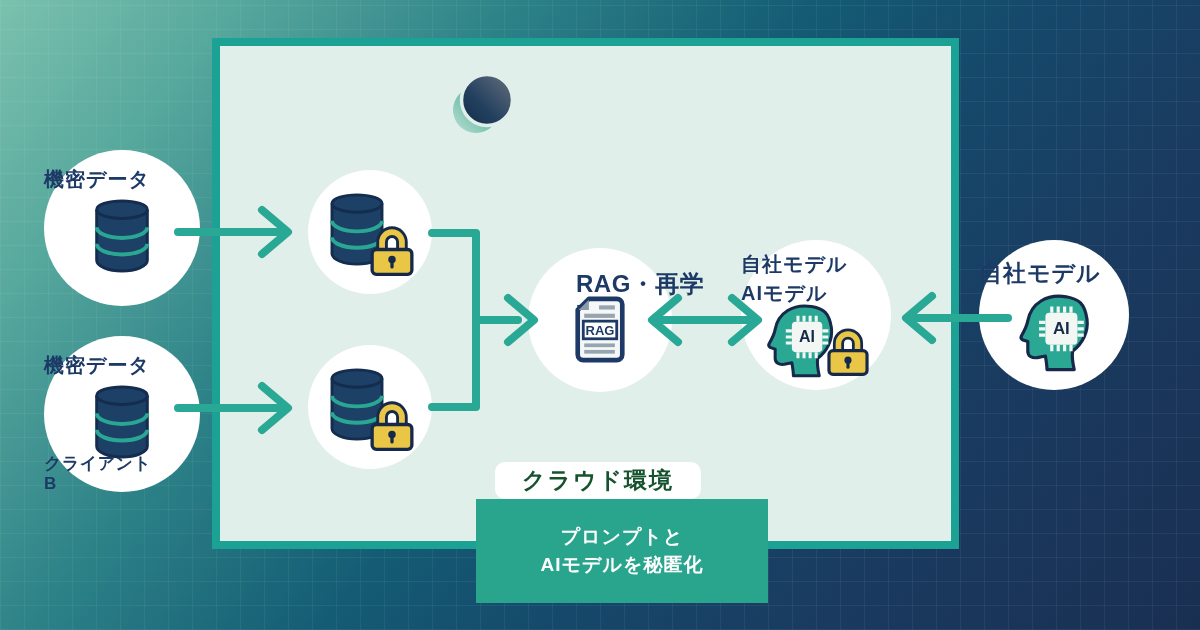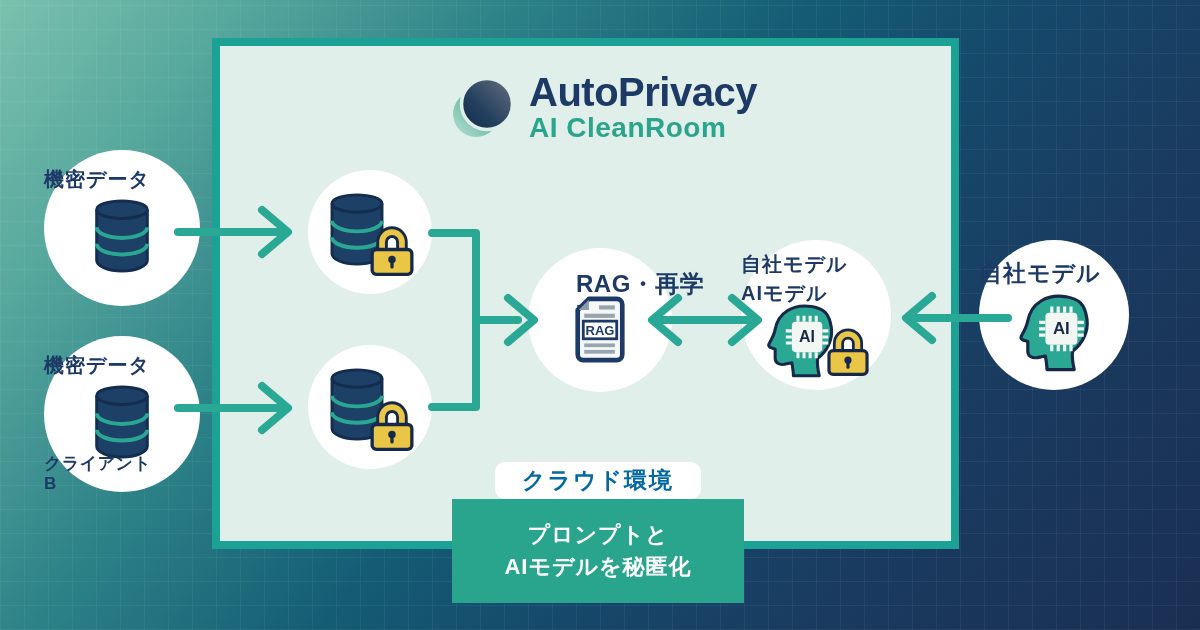--- a/index.html
+++ b/index.html
@@ -47,24 +47,24 @@
   .c-ai .icon-lock { position:absolute; left:84px; top:88px; }
   .c-own .t-top { top:18px; font-size:23px; letter-spacing:1px; }
   .c-own .icon-head { position:absolute; left:36px; top:52px; }
 
   
   .arrows { position:absolute; left:0; top:0; width:1200px; height:630px; z-index:4; pointer-events:none; }
 
   
   .cloud-badge { position:absolute; left:598px; top:462px; transform:translateX(-50%);
     background:#fff; border-radius:10px; height:37px; line-height:37px; padding:0 27px;
-    font-size:23px; font-weight:800; color:#0369a1; letter-spacing:2px; z-index:5; white-space:nowrap; }
-  .caption { position:absolute; left:452px; top:499px; width:292px; height:104px;
+    font-size:23px; font-weight:800; color:#14532d; letter-spacing:2px; z-index:5; white-space:nowrap; }
+  .caption { position:absolute; left:476px; top:499px; width:292px; height:104px;
     background:#2AA58D; z-index:4; display:flex; flex-direction:column; justify-content:center;
-    text-align:center; color:#fff; font-weight:800; font-size:22px; line-height:1.45; letter-spacing:1px; }
+    text-align:center; color:#fff; font-weight:800; font-size:19px; line-height:1.45; letter-spacing:1px; }
 </style>
 </head>
 <body>
 
 <div class="stage">
 
   <div class="cleanroom"></div>
 
   <div class="logo">
     <svg class="logo-mark" viewBox="0 0 64 64">
@@ -75,24 +75,20 @@
         </linearGradient>
         <linearGradient id="lgNavy" x1="1" y1="0" x2="0" y2="1">
           <stop offset="0" stop-color="#68707C"></stop>
             <stop offset="0.6" stop-color="#23405F"></stop>
             <stop offset="1" stop-color="#132C4B"></stop>
         </linearGradient>
       </defs>
       <circle cx="24" cy="38" r="23" fill="url(#lgTeal)"></circle>
       <circle cx="35" cy="28" r="25.5" fill="url(#lgNavy)" stroke="#E0EFE9" stroke-width="3.5"></circle>
     </svg>
-    <div>
-      <div class="logo-title">AutoPrivacy</div>
-      <div class="logo-sub">AI CleanRoom</div>
-    </div>
   </div>
 
   <div class="circle c-client a">
     <div class="t t-top">機密データ</div>
     <svg class="icon-db" width="64" height="76" viewBox="0 0 64 78">
       <g stroke="#142C4E" stroke-width="3">
         <path d="M6 12 V64 C6 70 17.6 75 32 75 C46.4 75 58 70 58 64 V12" fill="#1D4066"></path>
         <ellipse cx="32" cy="12" rx="26" ry="9" fill="#1D4066"></ellipse>
       </g>
       <path d="M6 30 C6 36 17.6 41 32 41 C46.4 41 58 36 58 30" fill="none" stroke="#2AA792" stroke-width="4"></path>

